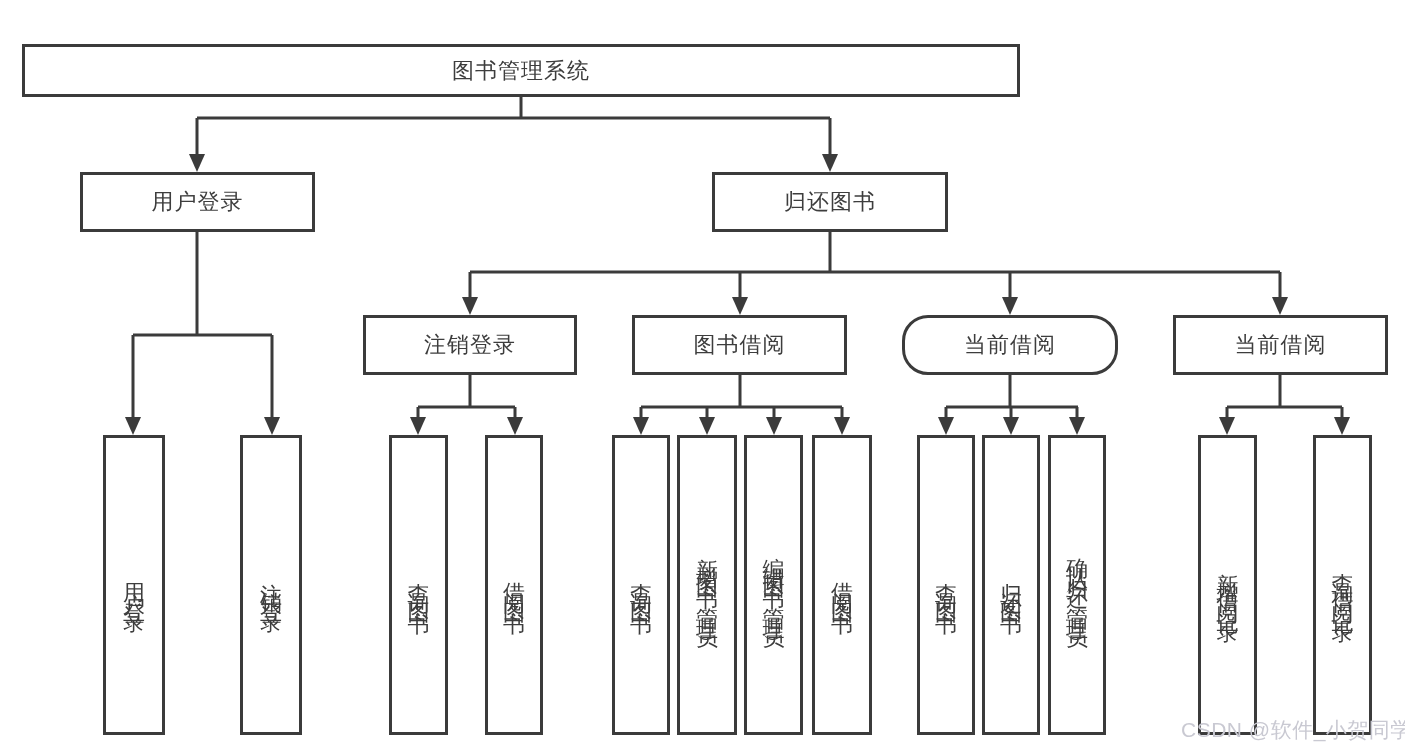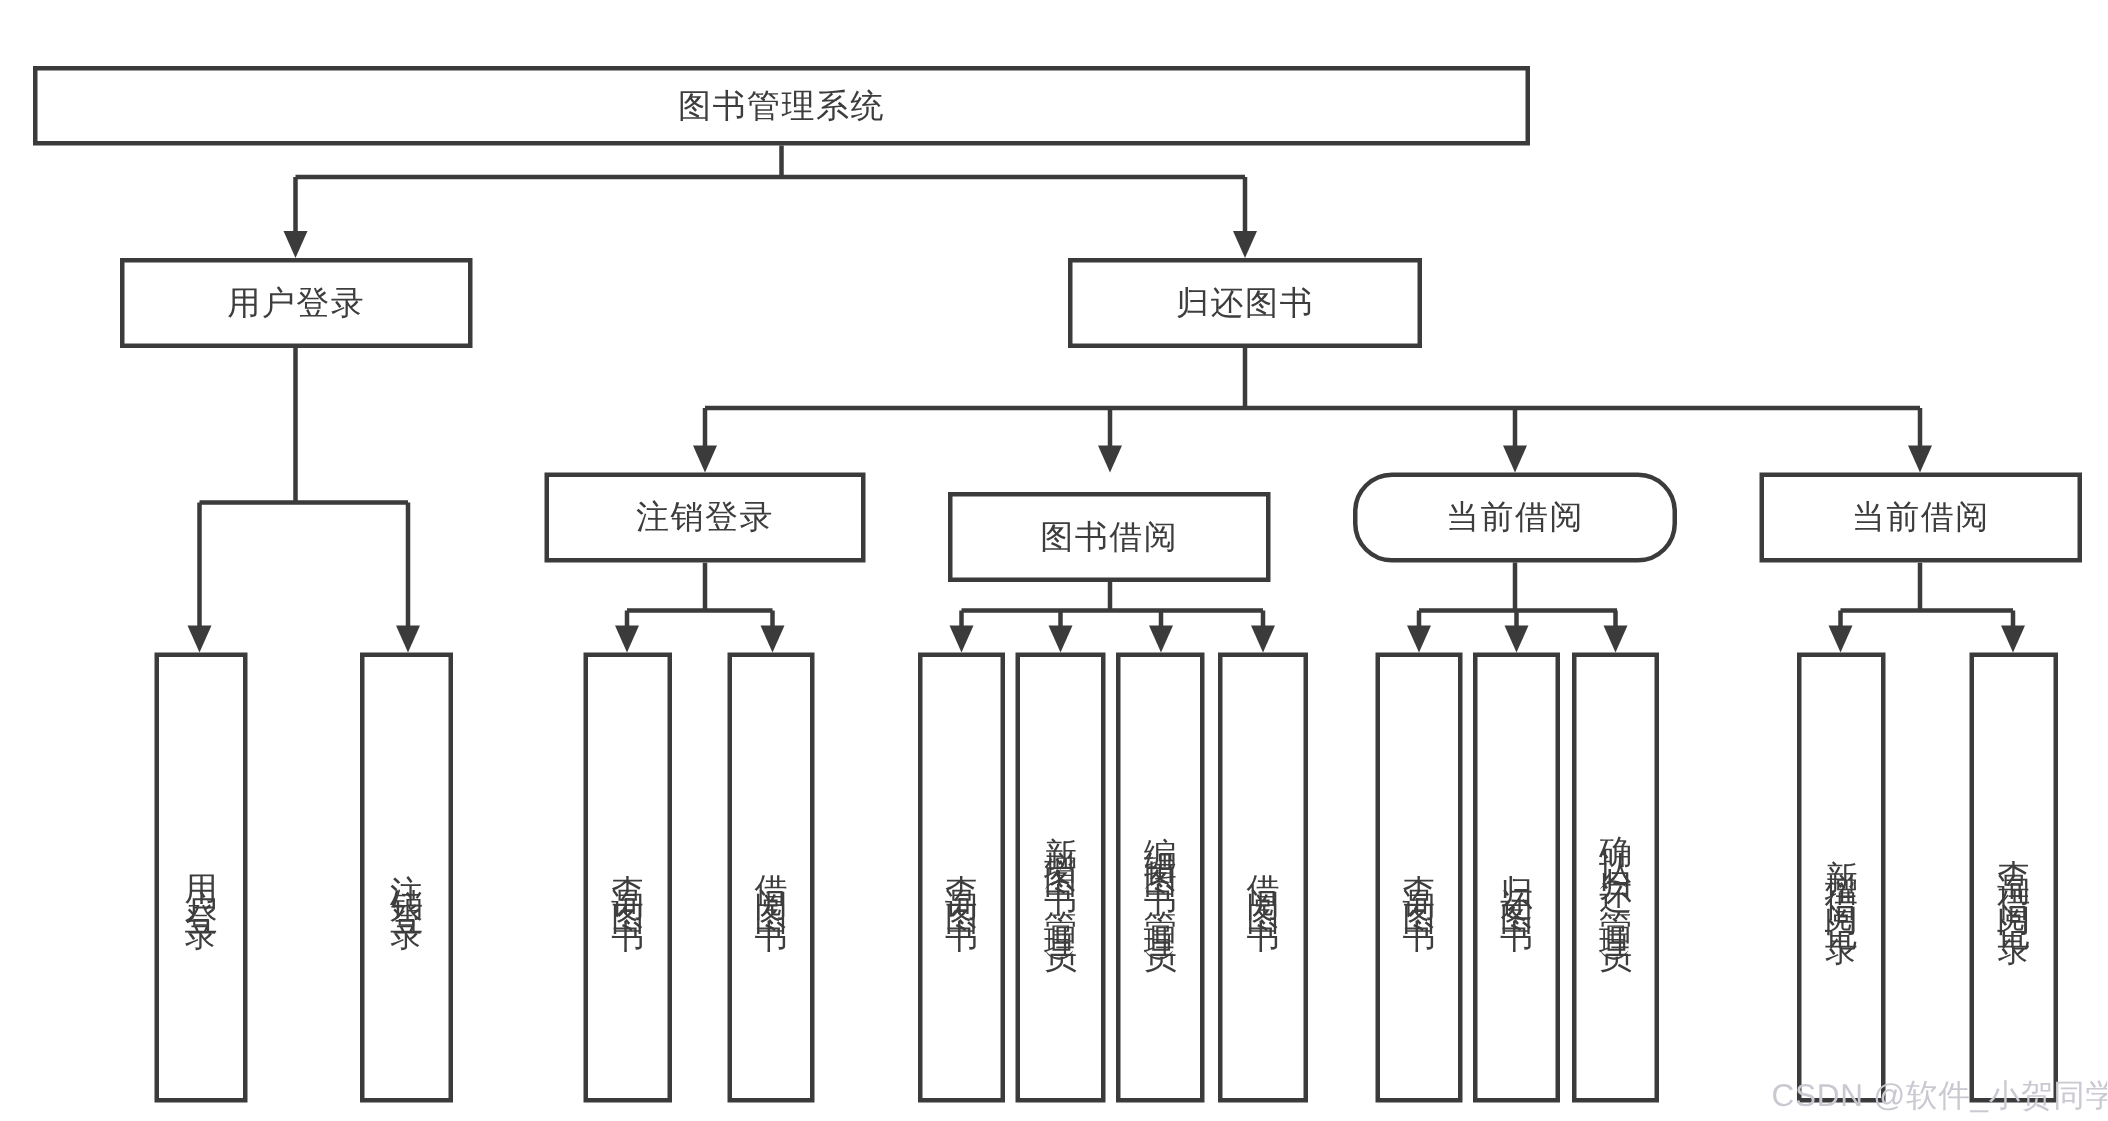--- a/index.html
+++ b/index.html
@@ -94,21 +94,21 @@
       <polygon points="1334,417 1350,417 1342,435"></polygon>
     </g>
   </svg>
 
   <div class="box h-box" style="left:22px; top:15px; width:998px; height:53px;margin-top:29px;">图书管理系统</div>
 
   <div class="box h-box" style="left:80px; top:172px; width:235px; height:60px;">用户登录</div>
   <div class="box h-box" style="left:712px; top:172px; width:236px; height:60px;">归还图书</div>
 
   <div class="box h-box" style="left:363px; top:315px; width:214px; height:60px;">注销登录</div>
-  <div class="box h-box" style="left:632px; top:315px; width:215px; height:60px;margin-top:13px;">图书借阅</div>
+  <div class="box h-box" style="left:632px; top:315px; width:215px; height:60px;">图书借阅</div>
   <div class="box h-box" style="left:902px; top:315px; width:216px; height:60px;border-radius:26px;">当前借阅</div>
   <div class="box h-box" style="left:1173px; top:315px; width:215px; height:60px;">当前借阅</div>
 
   <div class="box v-box" style="left:103px; top:435px; width:62px; height:300px;">用户登录</div>
   <div class="box v-box" style="left:240px; top:435px; width:62px; height:300px;">注销登录</div>
 
   <div class="box v-box" style="left:389px; top:435px; width:59px; height:300px;">查询图书</div>
   <div class="box v-box" style="left:485px; top:435px; width:58px; height:300px;">借阅图书</div>
 
   <div class="box v-box" style="left:612px; top:435px; width:58px; height:300px;">查询图书</div>

